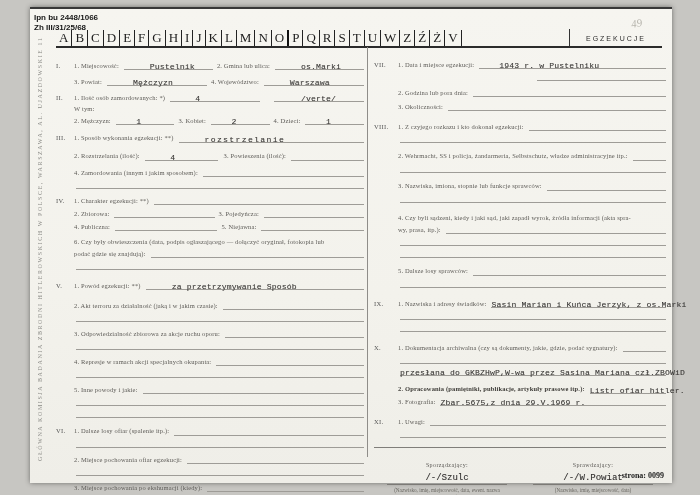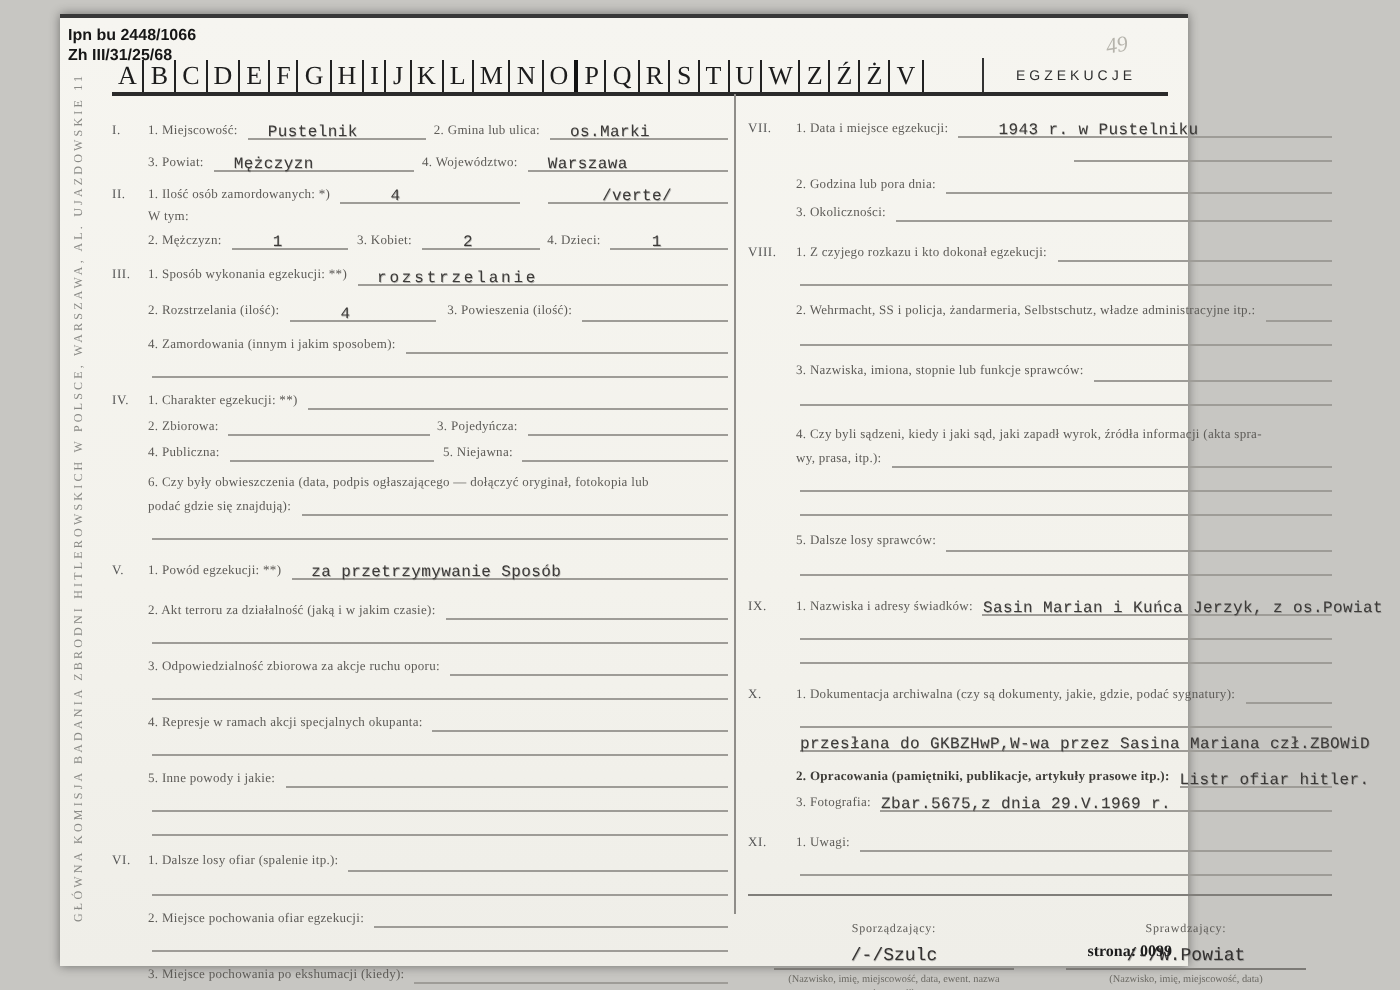--- a/index.html
+++ b/index.html
@@ -2,21 +2,21 @@
 <html><head>
 <meta charset="utf-8">
 <style>
   html,body{margin:0;padding:0;}
   body{
     width:700px;height:495px;position:relative;overflow:hidden;
     background:#c7c6c2;
     font-family:"Liberation Serif",serif;
   }
   .page{
-    position:absolute;left:30px;top:7px;width:564px;height:474px;
+    position:absolute;left:30px;top:7px;width:642px;height:474px;
     background:linear-gradient(180deg,#f6f5f0 0%,#f3f2ec 60%,#efeee8 100%);
     border-top:2px solid #383838;
     box-shadow:0 0 5px rgba(0,0,0,.45);
   }
   
   .stamp{position:absolute;left:4px;top:4px;font-family:"Liberation Sans",sans-serif;
     font-size:8px;font-weight:bold;color:#161616;line-height:1.3;}
   
   .corner{position:absolute;right:30px;top:8px;font-size:11px;font-style:italic;
     color:#b6b4ac;transform:rotate(-10deg);}
@@ -45,21 +45,21 @@
   .g6{margin-top:6px !important;}.g8{margin-top:8px !important;align-items:center;}
   .g10{margin-top:10px !important;}
   .roman{flex:none;width:18px;font-size:6.5px;color:#555;letter-spacing:.3px;line-height:8px;}
   .col-right .roman{width:24px;}
   .flabel{flex:none;font-size:6.5px;color:#5d5b57;white-space:nowrap;letter-spacing:.15px;
     line-height:8px;padding-right:3px;}
   .flabel.bold{font-weight:bold;color:#3e3c38;}
   .fline{flex:1;border-bottom:1px solid #9e9c97;position:relative;height:9px;margin-left:2px;}
   .fline.second{margin-left:14px;}
   .half{padding-left:55%;}
-  .fval{position:absolute;left:10px;bottom:-2px;font-family:"Liberation Mono",monospace;
+  .fval{position:absolute;left:26px;bottom:-2px;font-family:"Liberation Mono",monospace;
     font-size:8px;color:#3c3a38;white-space:nowrap;letter-spacing:.2px;font-style:normal;
     text-shadow:.3px .3px 0 rgba(70,70,70,.35);}
   .fval.wide{letter-spacing:1.4px;}
   .fval.from0{left:0;}
   
   .bigrule{border-top:1px solid #807e7a;margin-top:9px;}
   .sigs{display:flex;margin-top:14px;}
   .sigblock{width:50%;text-align:center;}
   .sigtitle{font-size:6px;color:#5d5b57;letter-spacing:.4px;}
   .signame{font-family:"Liberation Mono",monospace;font-size:9px;color:#333130;margin-top:5px;
@@ -403,21 +403,21 @@
     </div>
     <div class="frow cont">
       <span class="roman"></span>
       <span class="fline"></span>
     </div>
 
     <div class="frow g10">
       <span class="roman">IX.</span>
       <span class="flabel">1. Nazwiska i adresy świadków:</span>
       <span class="fline">
-          <i class="fval from0">Sasin Marian i Kuńca Jerzyk, z os.Powiat</i>
+          <i class="fval from0">Sasin Marian i Kuńca Jerzyk, z os.Marki</i>
         </span>
     </div>
     <div class="frow cont">
       <span class="roman"></span>
       <span class="fline"></span>
     </div>
     <div class="frow cont">
       <span class="roman"></span>
       <span class="fline"></span>
     </div>

